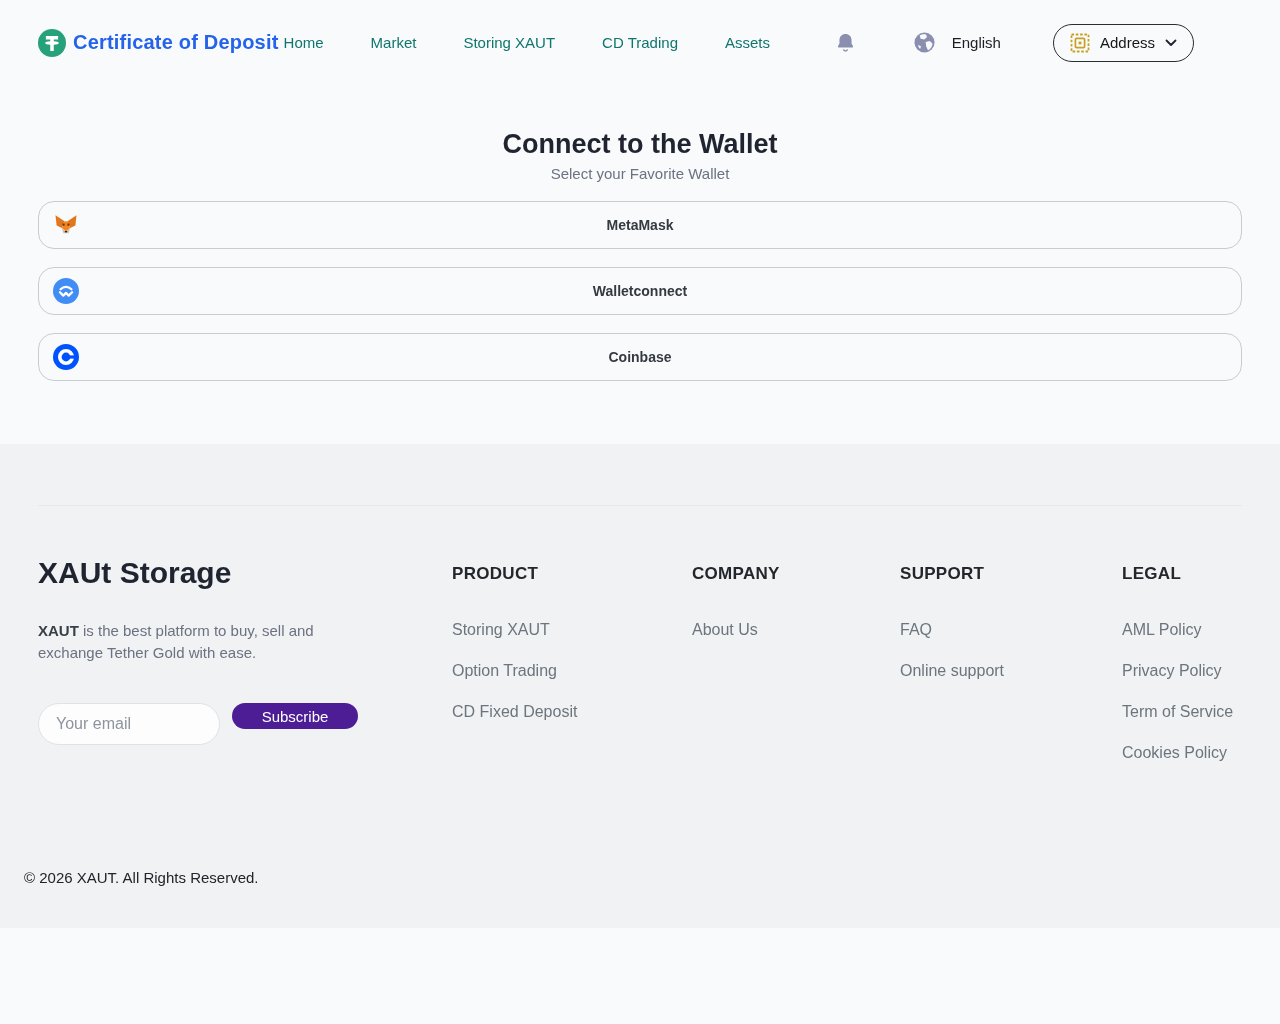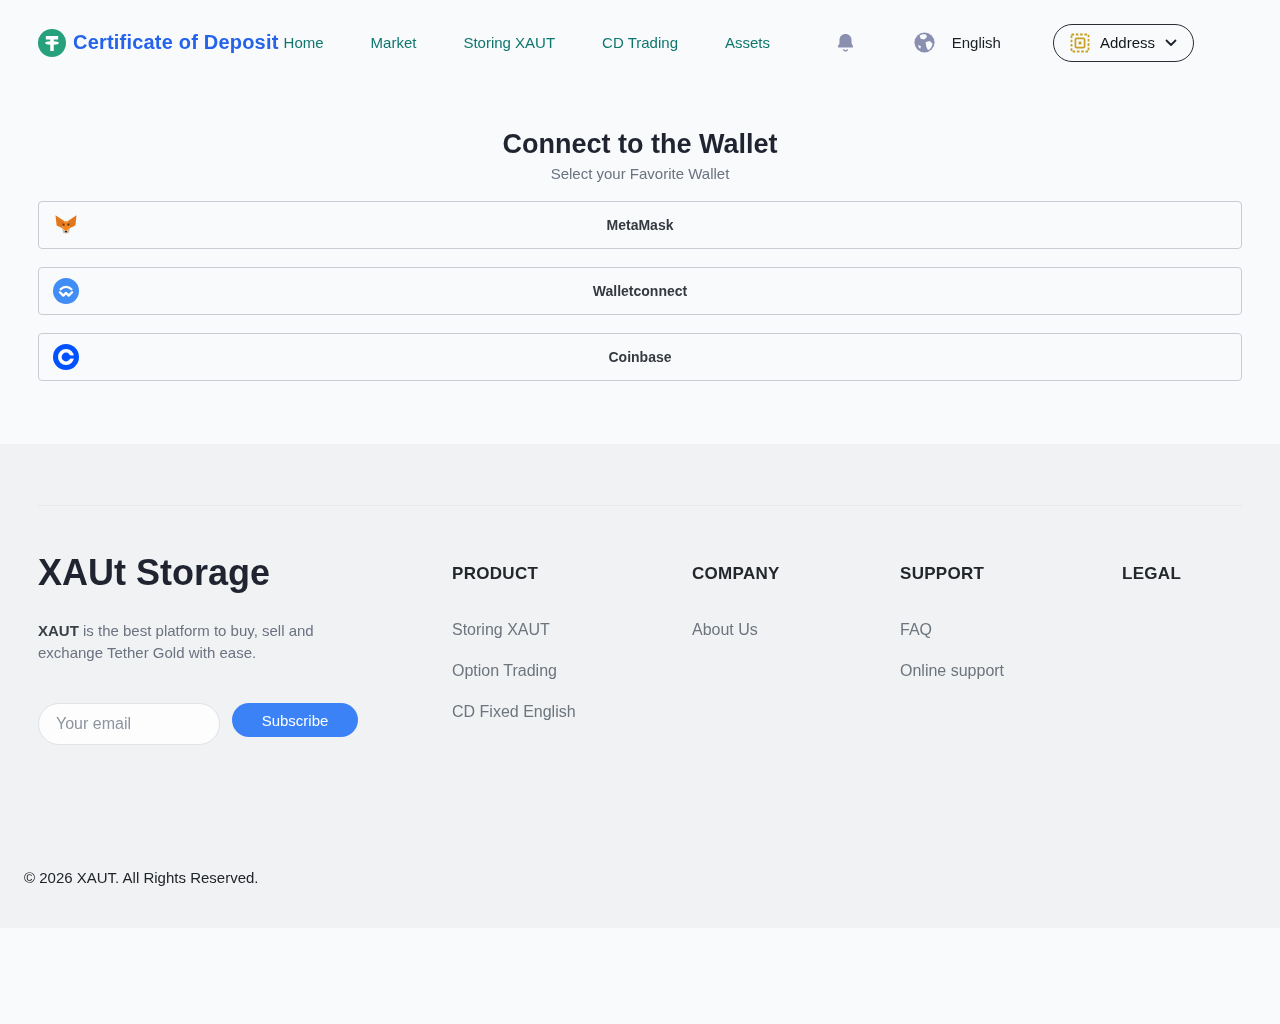--- a/index.html
+++ b/index.html
@@ -28,46 +28,46 @@
     font-family:"Liberation Sans", sans-serif; margin-right:48px;
   }
 
   
   .main { text-align:center; padding-bottom:63px; }
   .main-title { margin:43px 0 0; font-size:27px; line-height:32px; font-weight:700; color:#1f2430; }
   .main-subtitle { margin:5px 0 0; font-size:15px; line-height:18px; color:#6b7280; }
   .wallet-list { margin:18px 38px 0; }
   .wallet-btn {
     position:relative; display:flex; align-items:center; justify-content:center;
-    height:48px; border:1px solid #c7ccd4; border-radius:4px;
+    height:48px; border:1px solid #c7ccd4; border-radius:16px;
     background:#f9fafb; margin-bottom:18px; cursor:pointer; width:100%;
     font-family:"Liberation Sans", sans-serif;
   }
   .wallet-btn:last-child { margin-bottom:0; }
   .wallet-icon { position:absolute; left:14px; top:50%; transform:translateY(-50%); width:26px; height:26px; display:flex; }
   .wallet-label { font-size:14px; font-weight:700; color:#343a40; }
 
   
   .footer { background:#f1f2f4; height:484px; padding:61px 38px 0; position:relative; }
   .footer-divider { height:1px; background:#e6e8eb; }
   .footer-content { display:flex; margin-top:50px; align-items:flex-start; }
   .footer-left { width:414px; flex:0 0 auto; }
-  .footer-brand { font-size:36px; line-height:34px; font-weight:800; color:#1f2430; margin:0; }
+  .footer-brand { font-size:30px; line-height:34px; font-weight:800; color:#1f2430; margin:0; }
   .footer-desc { margin-top:30px; width:296px; font-size:15px; line-height:22px; color:#6b7280; }
   .footer-desc .lead { color:#3a4047; font-weight:600; }
   .newsletter { margin-top:39px; display:flex; gap:12px; }
   .email-input {
     width:182px; height:42px; border-radius:21px; border:1px solid #dfe3e8;
     background:#fdfdfe; padding:0 17px; font-size:16px; color:#343a40; outline:none;
     font-family:"Liberation Sans", sans-serif;
   }
   .email-input::placeholder { color:#8d949e; }
   .subscribe-btn {
-    width:126px; height:34px; border-radius:21px; border:none;
-    background:#3b82f6; color:#fff; font-size:15px; cursor:pointer;
+    width:126px; height:26px; border-radius:21px; border:none;
+    background:#4c1d95; color:#fff; font-size:15px; cursor:pointer;
     font-family:"Liberation Sans", sans-serif;
   }
   .footer-col { padding-top:8px; flex:0 0 auto; }
   .col-product { width:240px; } .col-company { width:208px; }
   .col-support { width:222px; } .col-legal { width:120px; }
   .col-title { font-size:17px; font-weight:700; color:#23272b; margin:0; letter-spacing:.3px; }
   .col-links { list-style:none; margin:37px 0 0; padding:0; }
   .col-links li { margin-bottom:23px; font-size:16px; line-height:18px; color:#6c757d; cursor:pointer; white-space:nowrap; }
   .copyright { position:absolute; left:24px; bottom:42px; font-size:15px; color:#212529; }
 </style>
@@ -192,38 +192,44 @@
         <input class="email-input" type="text" placeholder="Your email" style="">
         <button class="subscribe-btn">Subscribe</button>
       </div>
     </div>
 
     <div class="footer-col col-product">
       <h3 class="col-title">PRODUCT</h3>
       <ul class="col-links">
         <li>Storing XAUT</li>
         <li>Option Trading</li>
-        <li>CD Fixed English</li>
+        <li>CD Fixed Deposit</li>
       </ul>
     </div>
 
     <div class="footer-col col-company">
       <h3 class="col-title">COMPANY</h3>
       <ul class="col-links">
         <li>About Us</li>
       </ul>
     </div>
 
     <div class="footer-col col-support">
       <h3 class="col-title">SUPPORT</h3>
       <ul class="col-links">
         <li>FAQ</li>
         <li>Online support</li>
       </ul>
     </div>
 
     <div class="footer-col col-legal">
       <h3 class="col-title">LEGAL</h3>
+      <ul class="col-links">
+        <li>AML Policy</li>
+        <li>Privacy Policy</li>
+        <li>Term of Service</li>
+        <li>Cookies Policy</li>
+      </ul>
     </div>
   </div>
 
   <div class="copyright">© 2026 XAUT. All Rights Reserved.</div>
 </div>
 
 </body></html>

